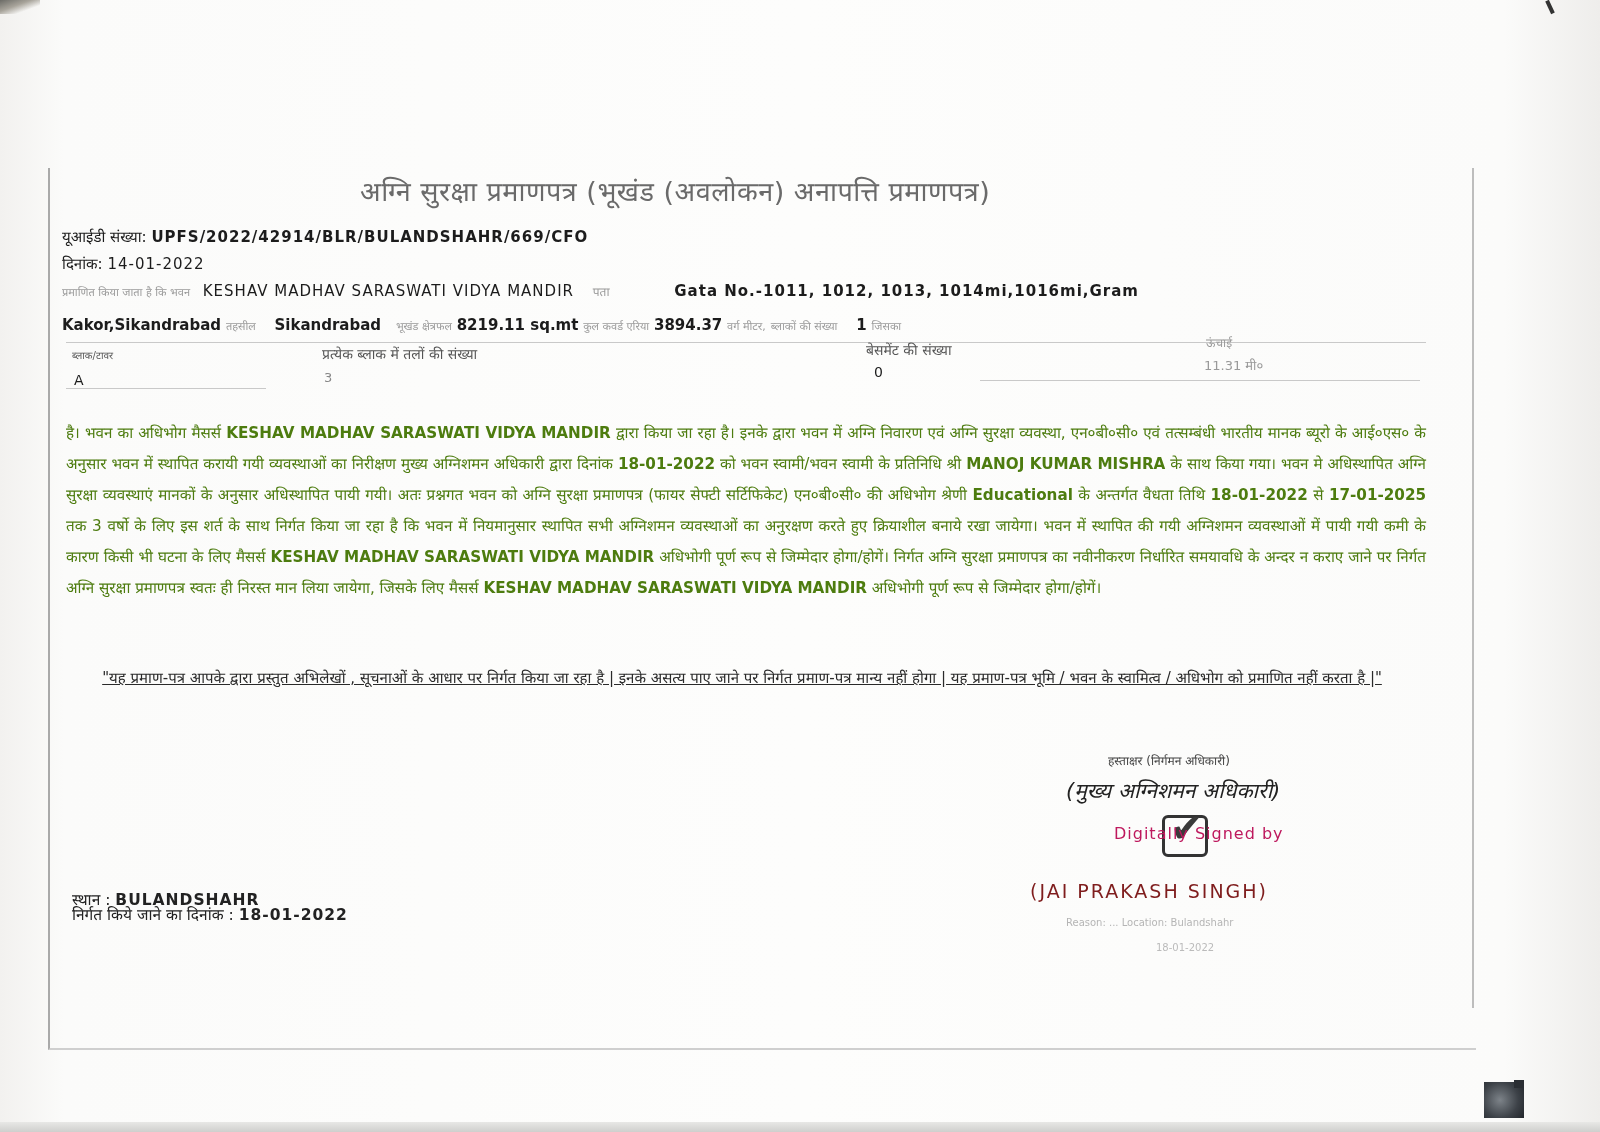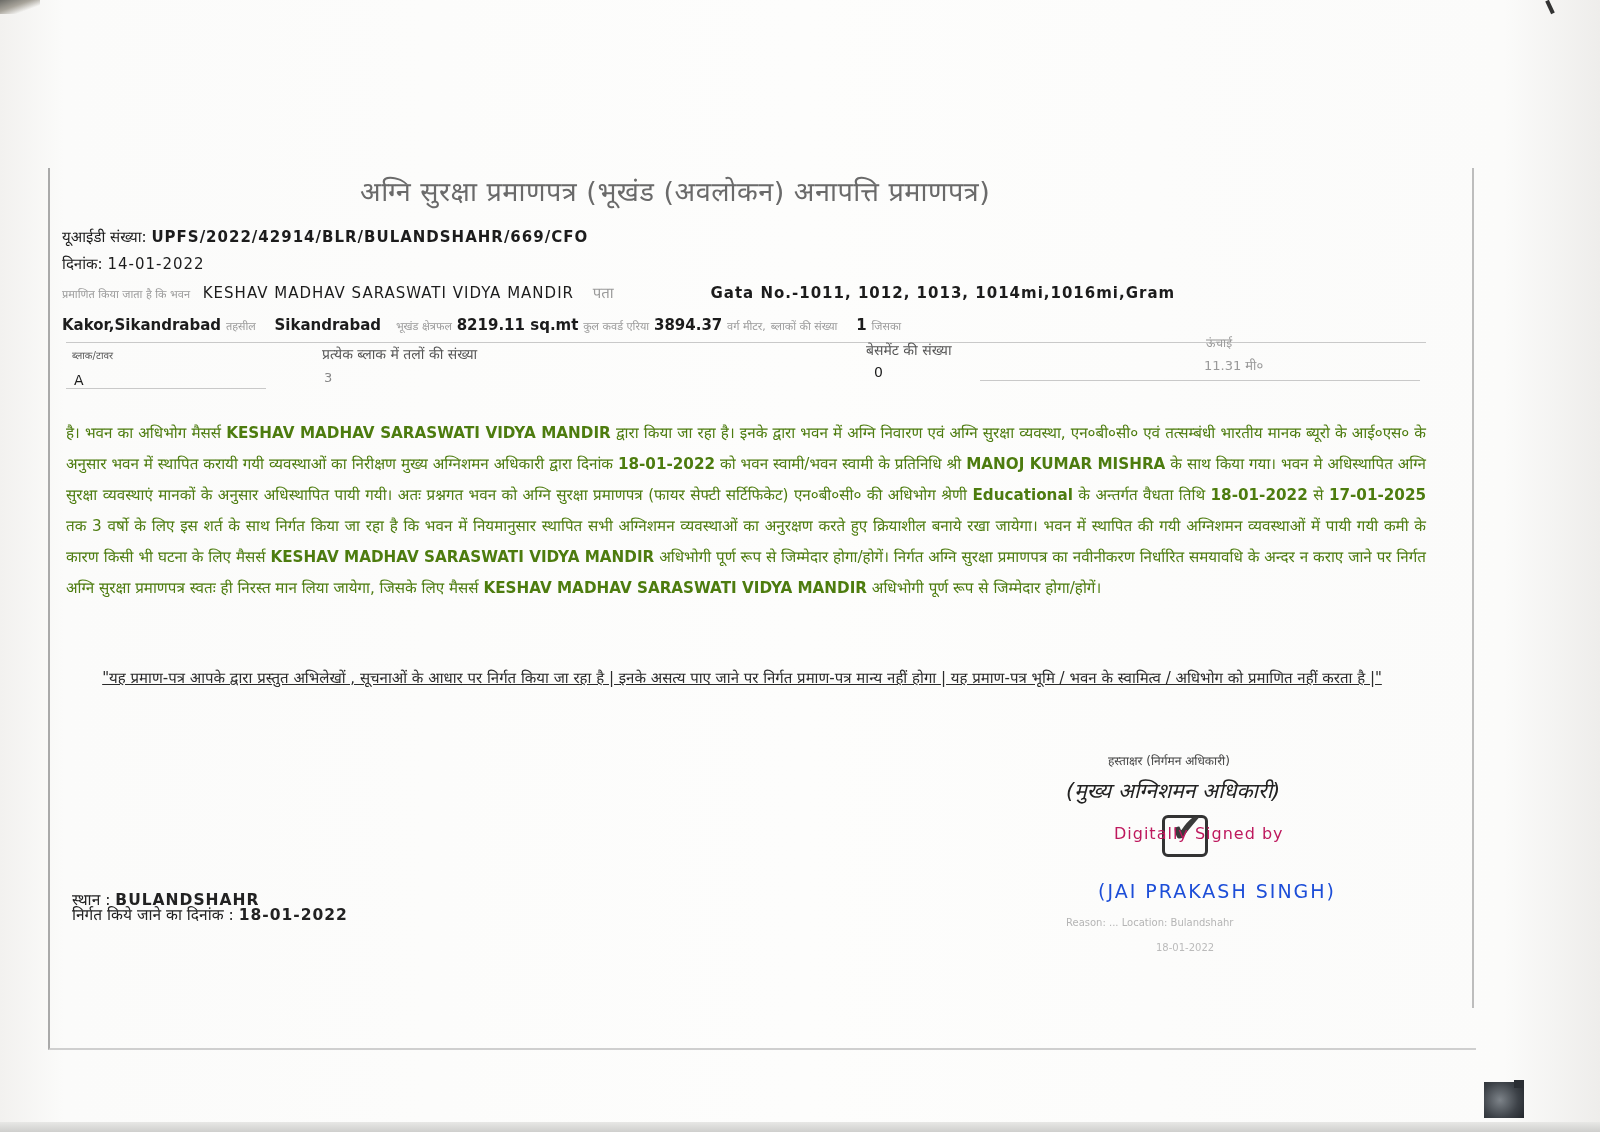--- a/index.html
+++ b/index.html
@@ -71,21 +71,21 @@
     border: 3px solid #333; border-radius: 6px;
   }
   .check-mark {
     position: absolute; left: 1170px; top: 808px; font-size: 40px; color: #3a3a3a;
     line-height: 40px;
   }
   .dig-sign {
     position: absolute; left: 1114px; top: 824px; font-size: 16px; color: #be185d; letter-spacing: 1px;
   }
   .signer {
-    position: absolute; left: 1098px; top: 880px; font-size: 19px; color: #1d4ed8; letter-spacing: 2px;
+    position: absolute; left: 1030px; top: 880px; font-size: 19px; color: #7f1d1d; letter-spacing: 2px;
   }
   .sig-meta {
     position: absolute; left: 1066px; top: 917px; font-size: 10px; color: #b5b5b5;
   }
   .sig-meta2 {
     position: absolute; left: 1156px; top: 942px; font-size: 10px; color: #bbb;
   }
   .issue-date {
     position: absolute; left: 72px; top: 903px; font-size: 15.5px; color: #222;
   }
@@ -116,22 +116,22 @@
   <span class="bold latin">UPFS/2022/42914/BLR/BULANDSHAHR/669/CFO</span>
 </div>
 <div class="line" style="left:62px;top:253px;">
   <span>दिनांक:</span>
   <span class="latin">14-01-2022</span>
 </div>
 
 <div class="line" style="left:62px;top:282px;">
   <span class="faint" style="font-size:11px">प्रमाणित किया जाता है कि भवन</span>
   <span class="latin" style="margin-left:8px">KESHAV MADHAV SARASWATI VIDYA MANDIR</span>
-  <span class="faint" style="font-size:15px;margin-left:14px">पता</span>
-  <span class="bold latin" style="margin-left:92px">Gata No.-1011, 1012, 1013, 1014mi,1016mi,Gram</span>
+  <span class="faint" style="font-size:12px;margin-left:14px">पता</span>
+  <span class="bold latin" style="margin-left:60px">Gata No.-1011, 1012, 1013, 1014mi,1016mi,Gram</span>
 </div>
 
 <div class="line" style="left:62px;top:316px;">
   <span class="bold">Kakor,Sikandrabad</span>
   <span class="faint" style="font-size:11px">तहसील</span>
   <span class="bold" style="margin-left:14px">Sikandrabad</span>
   <span class="faint" style="font-size:11px;margin-left:10px">भूखंड क्षेत्रफल</span>
   <span class="bold">8219.11 sq.mt</span>
   <span class="faint" style="font-size:11px">कुल कवर्ड एरिया</span>
   <span class="bold">3894.37</span>

